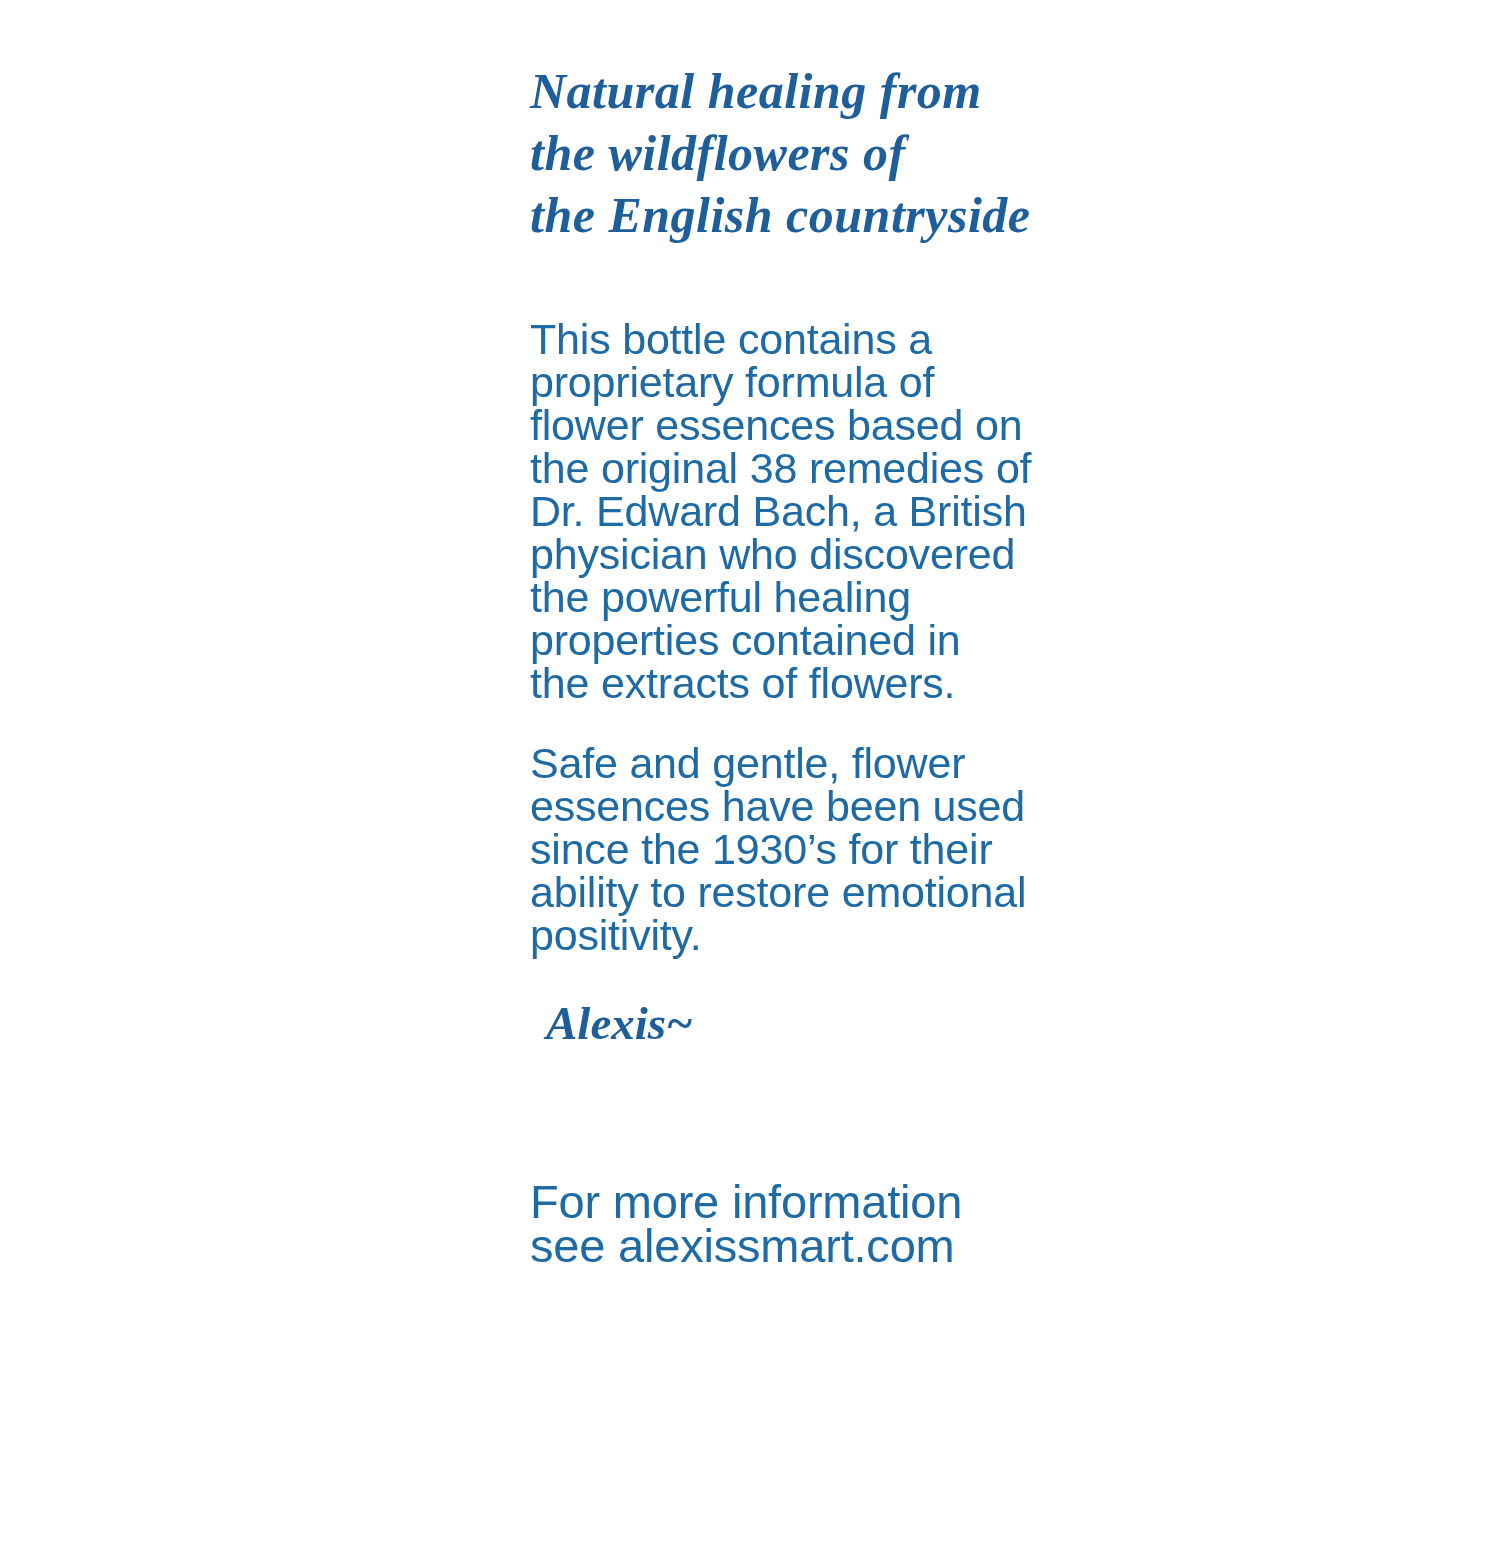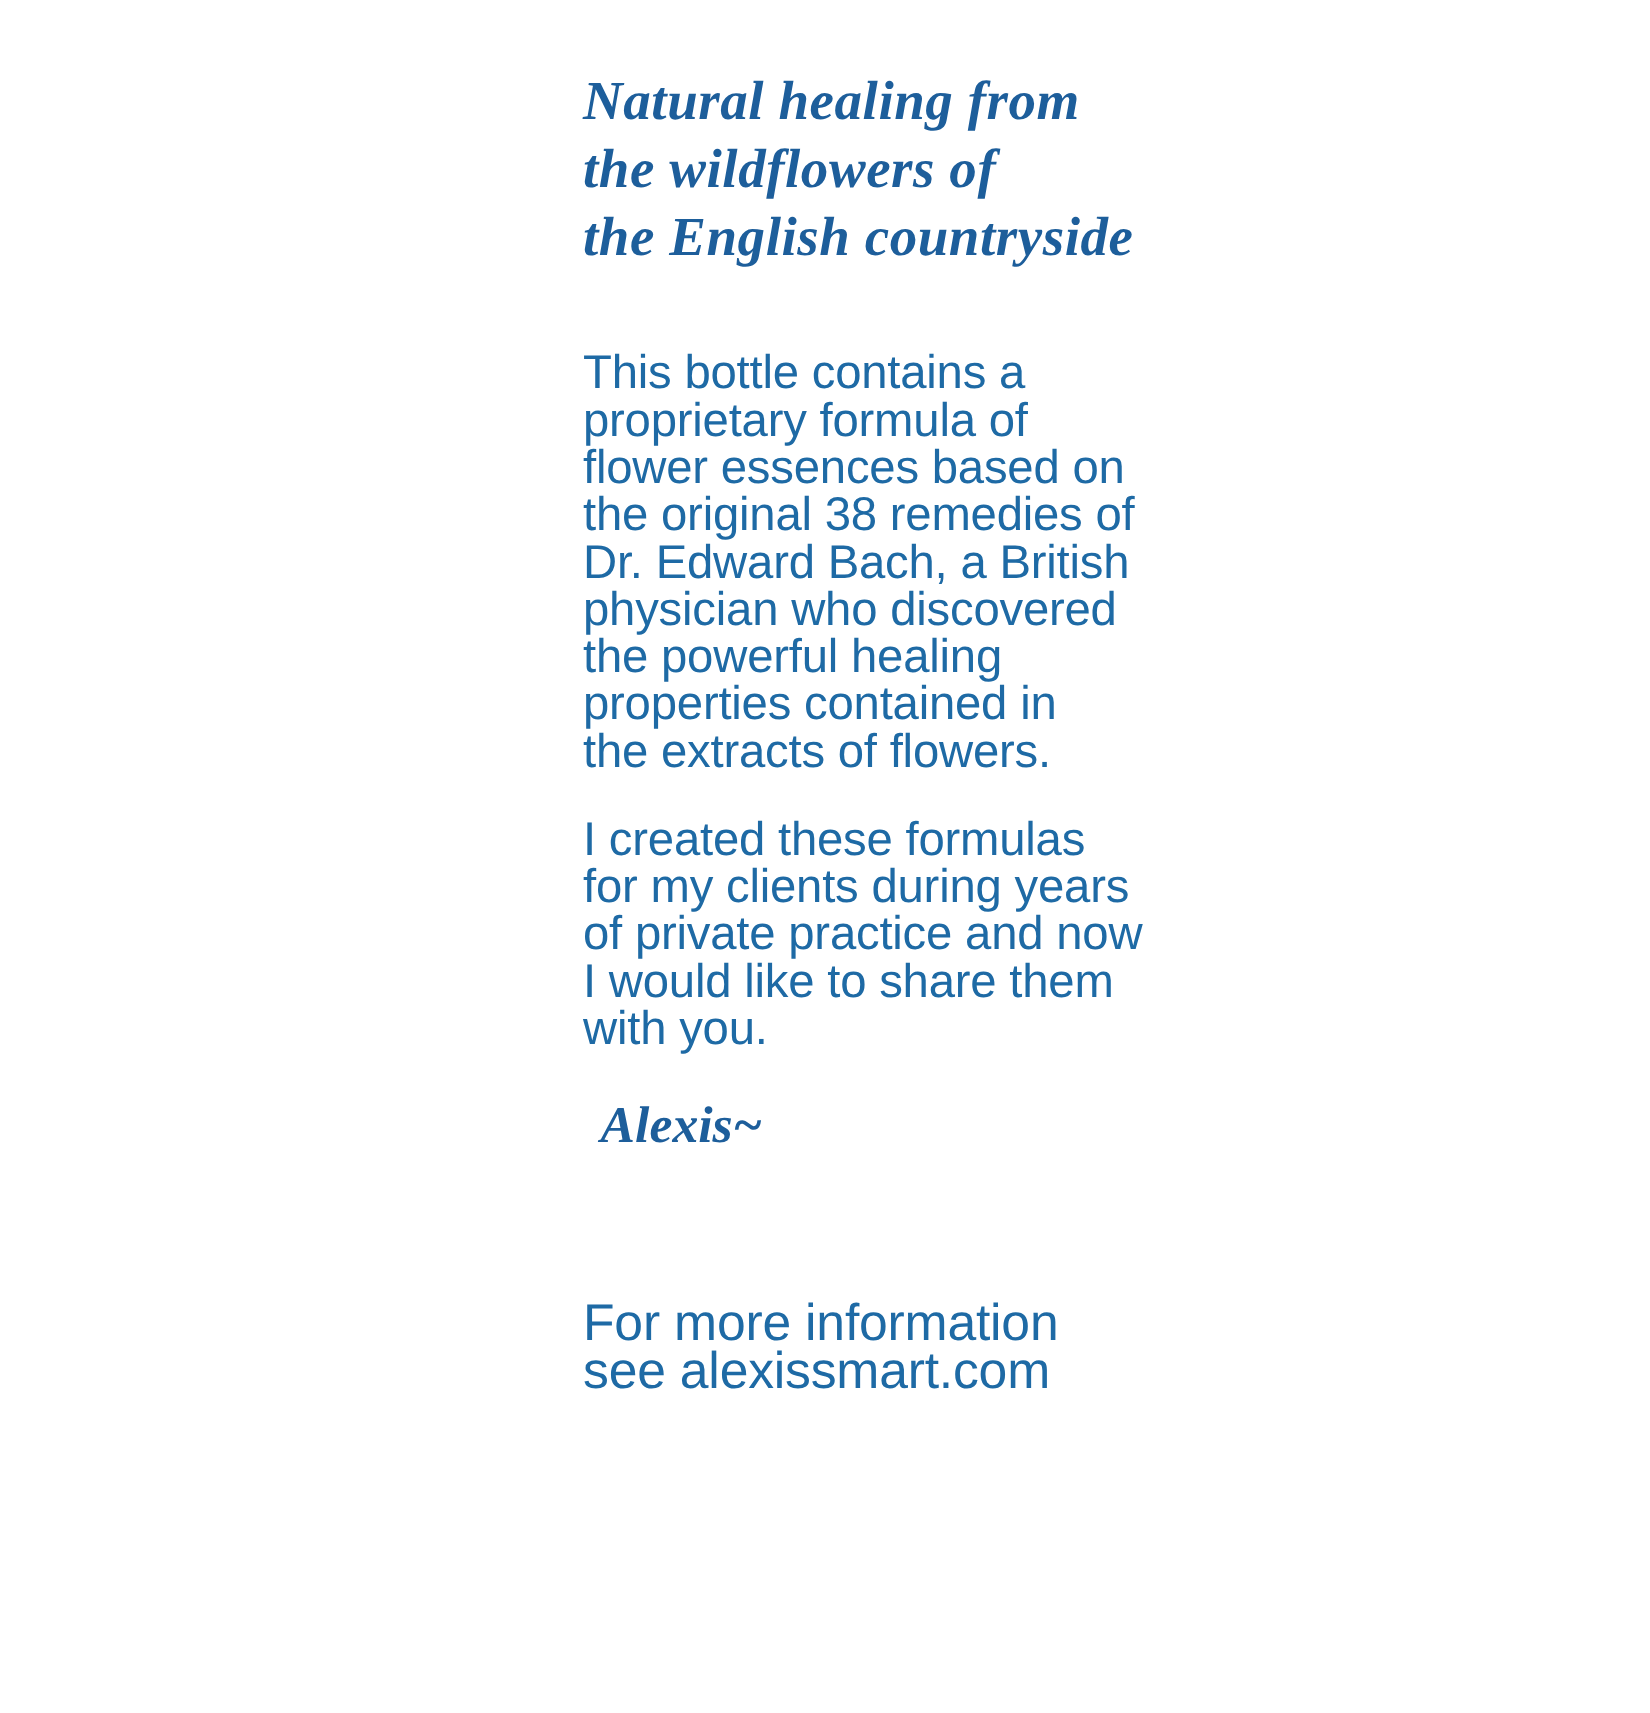--- a/index.html
+++ b/index.html
@@ -72,25 +72,25 @@
     <p class="body-par">This bottle contains a
 proprietary formula of
 flower essences based on
 the original 38 remedies of
 Dr. Edward Bach, a British
 physician who discovered
 the powerful healing
 properties contained in
 the extracts of flowers.</p>
 
+    <p class="body-par">Safe and gentle, flower
+essences have been used
+since the 1930’s for their
+ability to restore emotional
+positivity.</p>
 
-    <p class="body-par">I created these formulas
-for my clients during years
-of private practice and now
-I would like to share them
-with you.</p>
 
     <div class="signature">Alexis~</div>
 
     <div class="footer-note">For more information
 see alexissmart.com</div>
   </div>
 </div>
 
 </body></html>

